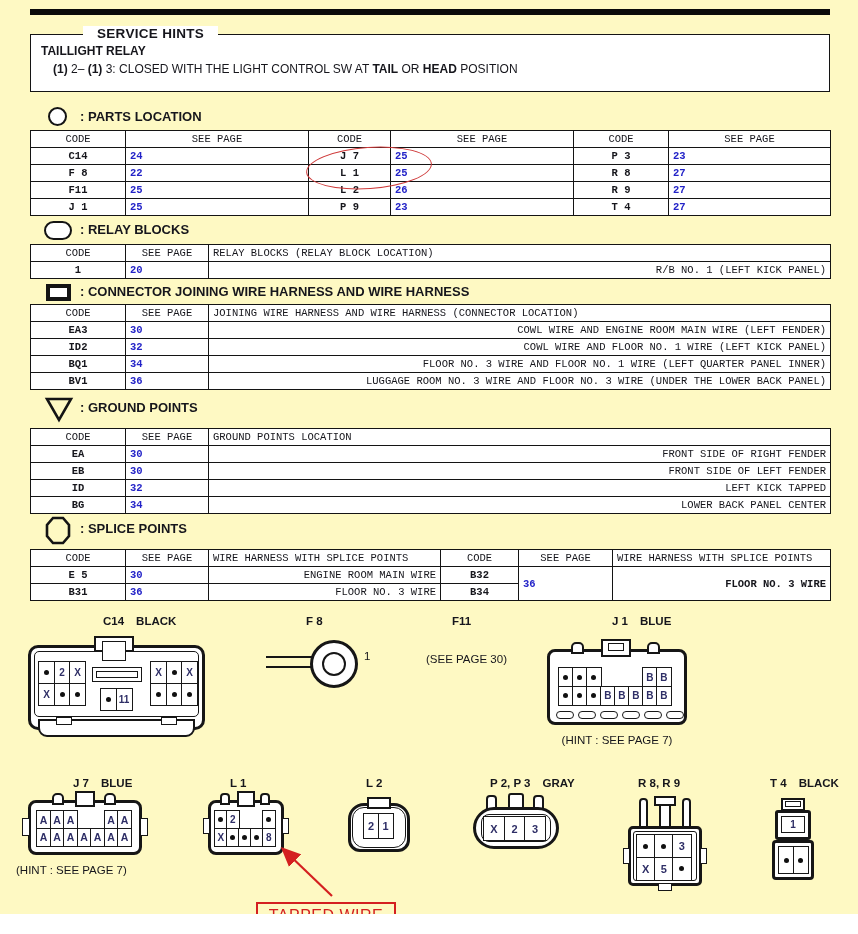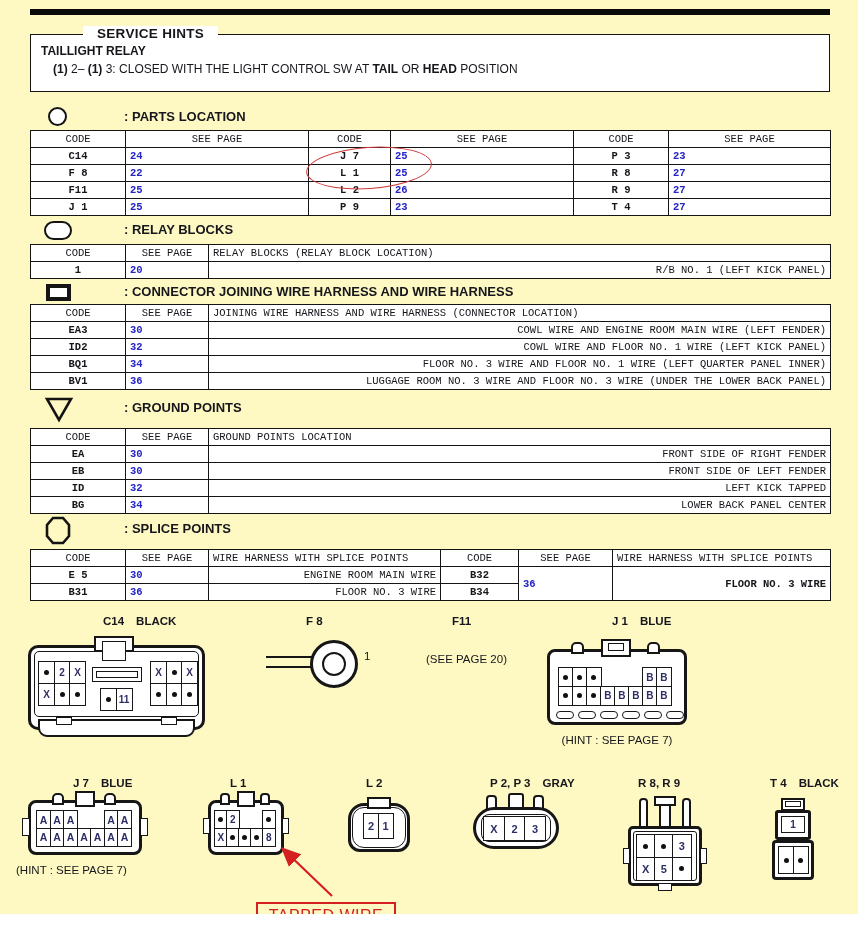--- a/index.html
+++ b/index.html
@@ -8,21 +8,21 @@
   .abs{position:absolute;}
   
   .top-rule{position:absolute;left:30px;top:9px;width:800px;height:6px;background:#0b0b0b;}
   
   .svc-box{position:absolute;left:30px;top:34px;width:800px;height:58px;border:1.6px solid #141414;box-sizing:border-box;background:#fff;}
   .svc-title{position:absolute;left:52px;top:-9px;background:#fff;padding:0 14px;font-weight:bold;font-size:13.5px;letter-spacing:.3px;}
   .svc-line1{position:absolute;left:10px;top:9px;font-weight:bold;font-size:12px;}
   .svc-line2{position:absolute;left:22px;top:27px;font-size:12px;}
   .svc-line2 .b{font-weight:bold;}
   
-  .sec-head{position:absolute;font-weight:bold;font-size:13px;white-space:nowrap;margin-left:44px;}
+  .sec-head{position:absolute;font-weight:bold;font-size:13px;white-space:nowrap;}
   .icon-circle{position:absolute;width:19px;height:19px;border:2.6px solid #141414;border-radius:50%;box-sizing:border-box;background:#fff;}
   .icon-stadium{position:absolute;width:28px;height:19px;border:2.6px solid #141414;border-radius:10px;box-sizing:border-box;background:#fff;}
   .icon-square{position:absolute;width:25px;height:17px;border:4px solid #141414;box-sizing:border-box;background:#fff;}
   
   table{border-collapse:collapse;table-layout:fixed;position:absolute;background:#fff;font-family:Liberation Mono, monospace;}
   td,th{border:1.5px solid #141414;height:17px;padding:0 4px;font-size:10.5px;overflow:hidden;white-space:nowrap;box-sizing:border-box;}
   th{font-weight:normal;text-align:center;}
   td.code{text-align:center;font-weight:bold;}
   td.page{color:#2323c8;font-weight:bold;text-align:left;}
   td.desc{text-align:right;}
@@ -334,21 +334,21 @@
   <div class="conn" style="left:264px;top:636px;width:110px;height:60px;">
     <div class="wire" style="left:2px;top:20px;width:50px;height:12px;"></div>
     <div class="shape thick" style="left:46px;top:4px;width:48px;height:48px;border-radius:50%;"></div>
     <div class="shape" style="left:58px;top:16px;width:24px;height:24px;border-radius:50%;"></div>
     <div class="conn-note" style="left:100px;top:14px;">1</div>
   </div>
 
   <div class="conn-label" style="left:452px;top:615px;">
       <span>F11</span>
     </div>
-  <div class="conn-note" style="left:426px;top:653px;">(SEE PAGE 20)</div>
+  <div class="conn-note" style="left:426px;top:653px;">(SEE PAGE 30)</div>
 
   <div class="conn-label" style="left:612px;top:615px;">
       <span>J 1</span>
       <span>BLUE</span>
     </div>
   <div class="conn" style="left:547px;top:645px;width:140px;height:84px;">
     <div class="shape thick" style="left:0;top:4px;width:140px;height:76px;border-radius:8px;"></div>
     <div class="shape" style="left:54px;top:-6px;width:30px;height:18px;border-width:2px;z-index:2;"></div>
     <div class="shape hair" style="left:61px;top:-2px;width:16px;height:8px;z-index:2;"></div>
     <div class="shape" style="left:24px;top:-3px;width:13px;height:12px;border-width:2px;border-radius:5px 5px 0 0;z-index:2;"></div>

